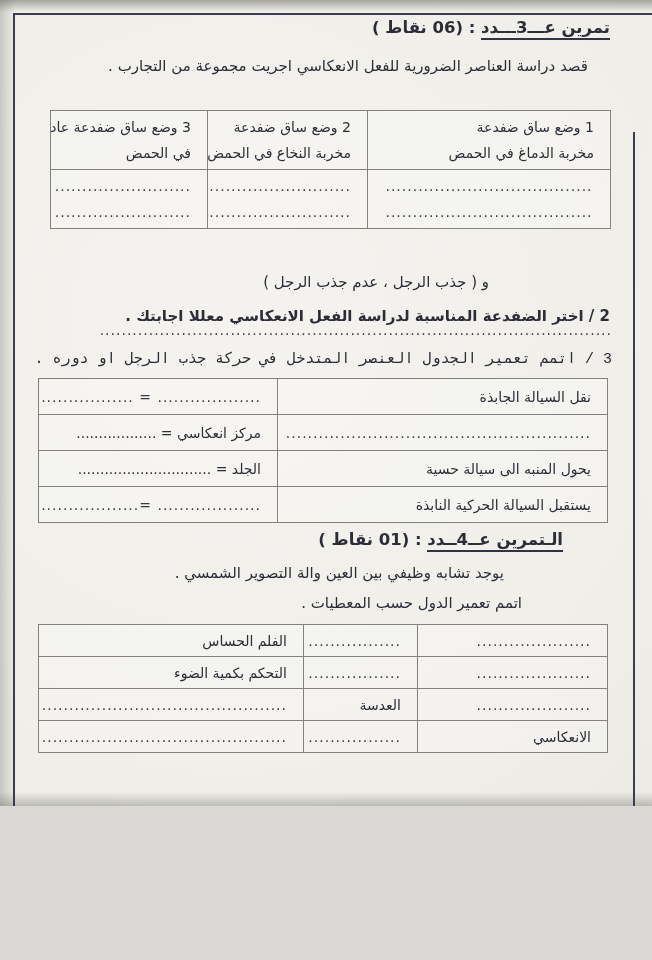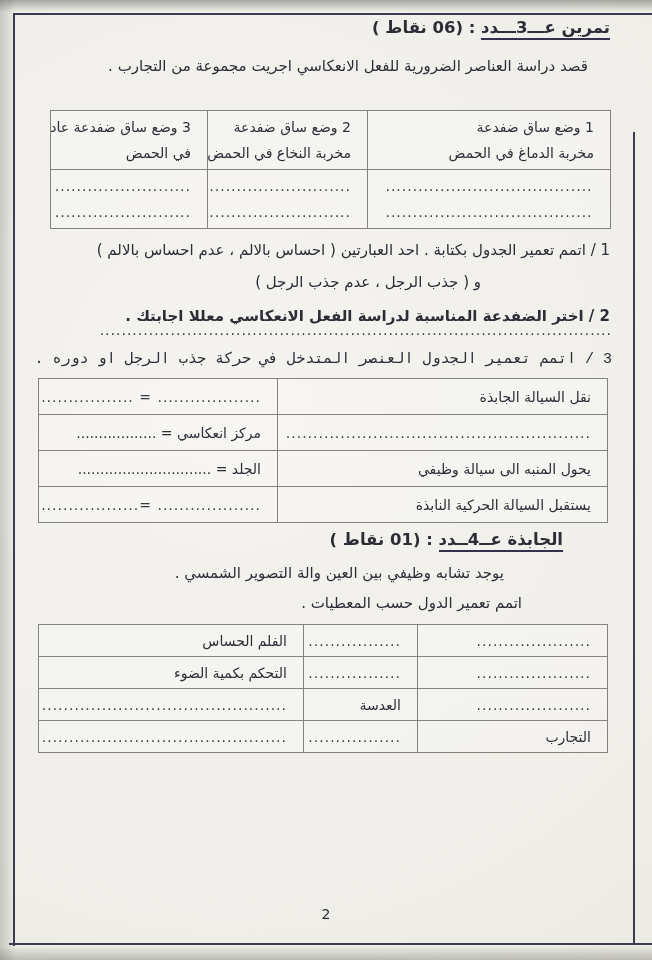--- a/index.html
+++ b/index.html
@@ -1,19 +1,19 @@
 <!DOCTYPE html>
 <html lang="ar" dir="rtl"><head>
 <meta charset="utf-8">
 <style>
   html,body{margin:0;padding:0;}
   body{background:#d9d8d4;}
   .sheet{
     position:relative;
-    width:652px;height:960px;
+    width:652px;height:806px;
     margin:0;
     overflow:hidden;
     direction:rtl;
     font-family:"DejaVu Sans",sans-serif;
     color:#2d2d38;
     background:
       linear-gradient(to bottom, rgba(105,105,100,.55) 0, rgba(105,105,100,0) 12px),
       linear-gradient(to right,  rgba(105,105,100,.30) 0, rgba(105,105,100,0) 16px),
       linear-gradient(to top,    rgba(105,105,100,.38) 0, rgba(105,105,100,0) 14px),
       radial-gradient(circle at 35% 40%, #f4f3ef 0%, #efeee9 75%, #eceae4 100%);
@@ -85,22 +85,21 @@
         <div class="dots dotcell-line">..........................</div>
       </td>
       <td>
         <div class="dots dotcell-line">.........................</div>
         <div class="dots dotcell-line">.........................</div>
       </td>
     </tr>
   </tbody>
     </table>
 
-  <div class="abs txt" style="top:240px;right:42px;">1 / اتمم تعمير الجدول بكتابة . احد العبارتين ( احساس بالالم ، عدم احساس بالالم )</div>
-  <div class="abs txt" style="top:272px;right:171px;text-align:center;">و ( جذب الرجل ، عدم جذب الرجل )</div>
+  <div class="abs txt" style="top:272px;right:163px;text-align:center;">و ( جذب الرجل ، عدم جذب الرجل )</div>
   <div class="abs txt" style="top:306px;right:42px;font-weight:bold;">2 / اختر الضفدعة المناسبة لدراسة الفعل الانعكاسي معللا اجابتك .</div>
 
   <div class="abs dots ansline" style="top:322px;right:40px;width:512px;">....................................................................................................................</div>
 
   <div class="abs txt" style="top:349px;right:40px;font-family:Liberation Mono, monospace;">3 / اتمم تعمير الجدول العنصر المتدخل في حركة جذب الرجل او دوره .</div>
 
   <table class="abs t2" style="top:378px;left:38px;width:569px;">
     <colgroup>
         <col style="width:330px">
         <col style="width:239px">
@@ -108,32 +107,32 @@
     <tbody>
         <tr>
       <td>نقل السيالة الجابذة</td>
       <td class="dots">................... = ...................</td>
     </tr>
     <tr>
       <td class="dots">........................................................</td>
       <td>مركز انعكاسي = ..................</td>
     </tr>
     <tr>
-      <td>يحول المنبه الى سيالة وظيفي</td>
+      <td>يحول المنبه الى سيالة حسية</td>
       <td>الجلد = ..............................</td>
     </tr>
     <tr>
       <td>يستقبل السيالة الحركية النابذة</td>
       <td class="dots">................... =...................</td>
     </tr>
   </tbody>
     </table>
 
   <div class="abs t-title" style="top:530px;right:89px;">
-    <span class="u">الجابذة عــ4ــدد</span><span> : (01 نقاط )</span>
+    <span class="u">الـتمرين عــ4ــدد</span><span> : (01 نقاط )</span>
   </div>
 
   <div class="abs txt" style="top:593px;right:130px;">اتمم تعمير الدول حسب المعطيات .</div>
   <div class="abs txt" style="top:563px;right:148px;">يوجد تشابه وظيفي بين العين والة التصوير الشمسي .</div>
 
   <table class="abs t3" style="top:624px;left:38px;width:569px;">
     <colgroup>
         <col style="width:190px">
         <col style="width:114px">
         <col style="width:265px">
@@ -148,21 +147,21 @@
       <td class="dots">.....................</td>
       <td class="dots">.................</td>
       <td>التحكم بكمية الضوء</td>
     </tr>
     <tr>
       <td class="dots">.....................</td>
       <td>العدسة</td>
       <td class="dots">.............................................</td>
     </tr>
     <tr>
-      <td>التجارب</td>
+      <td>الانعكاسي</td>
       <td class="dots">.................</td>
       <td class="dots">.............................................</td>
     </tr>
   </tbody>
     </table>
 
   <div class="abs pagenum" style="top:906px;left:0;width:652px;">2</div>
 
 </div>
 

